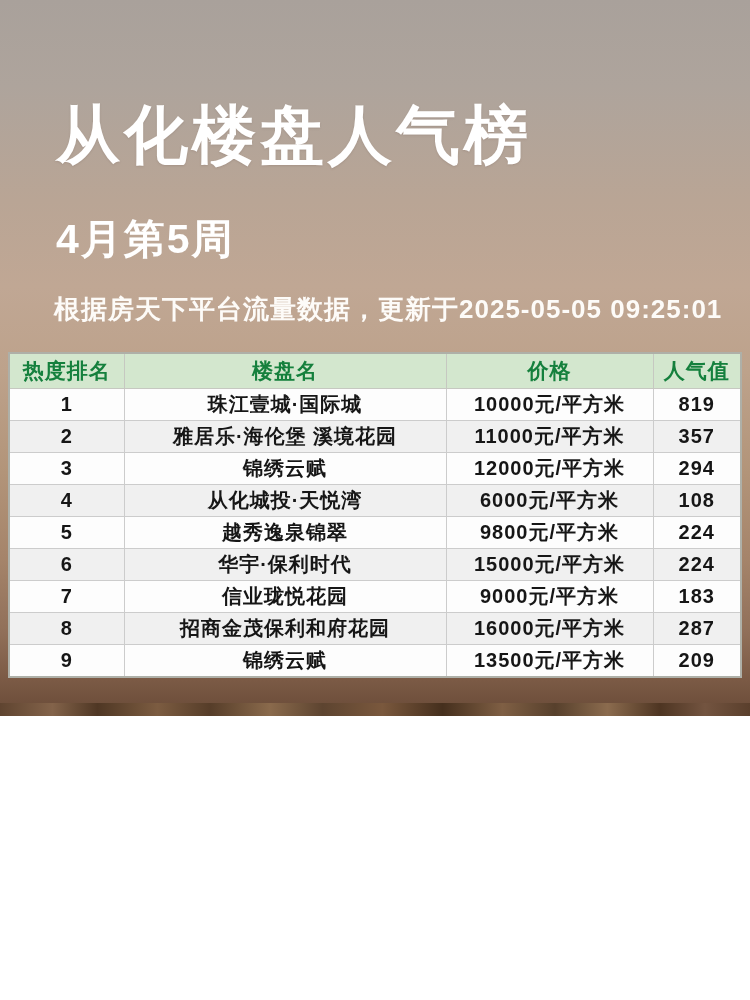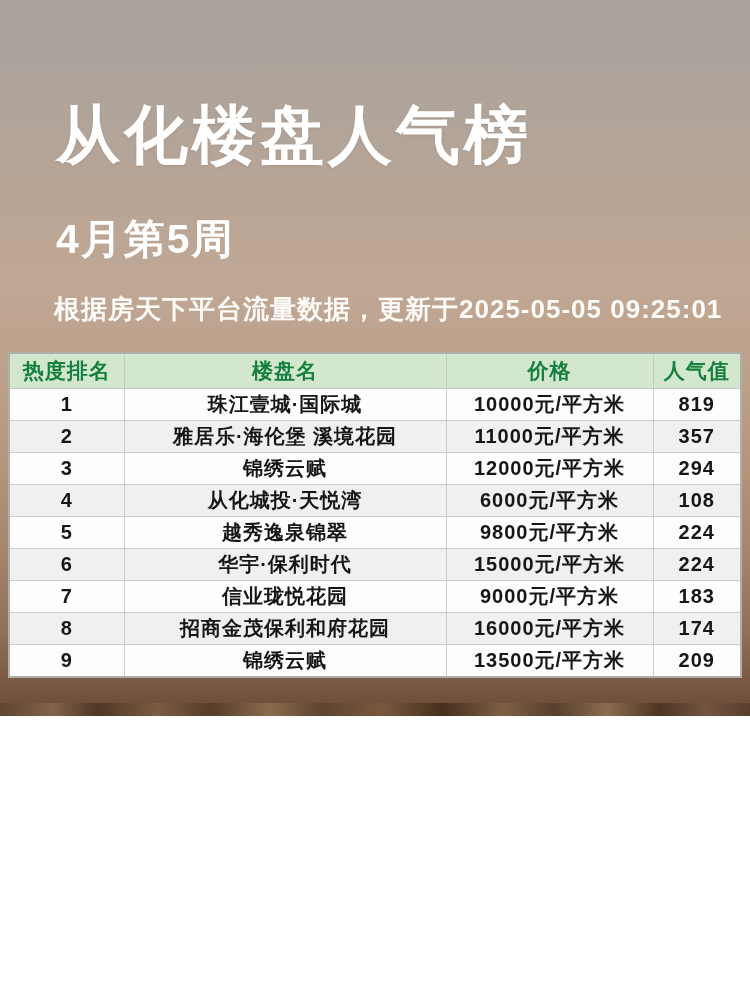--- a/index.html
+++ b/index.html
@@ -172,21 +172,21 @@
         <tr>
           <td>7</td>
           <td>信业珑悦花园</td>
           <td>9000元/平方米</td>
           <td>183</td>
         </tr>
         <tr>
           <td>8</td>
           <td>招商金茂保利和府花园</td>
           <td>16000元/平方米</td>
-          <td>174</td>
+          <td>287</td>
         </tr>
         <tr>
           <td>9</td>
           <td>锦绣云赋</td>
           <td>13500元/平方米</td>
           <td>209</td>
         </tr>
       </tbody>
   </table>
 </div>

